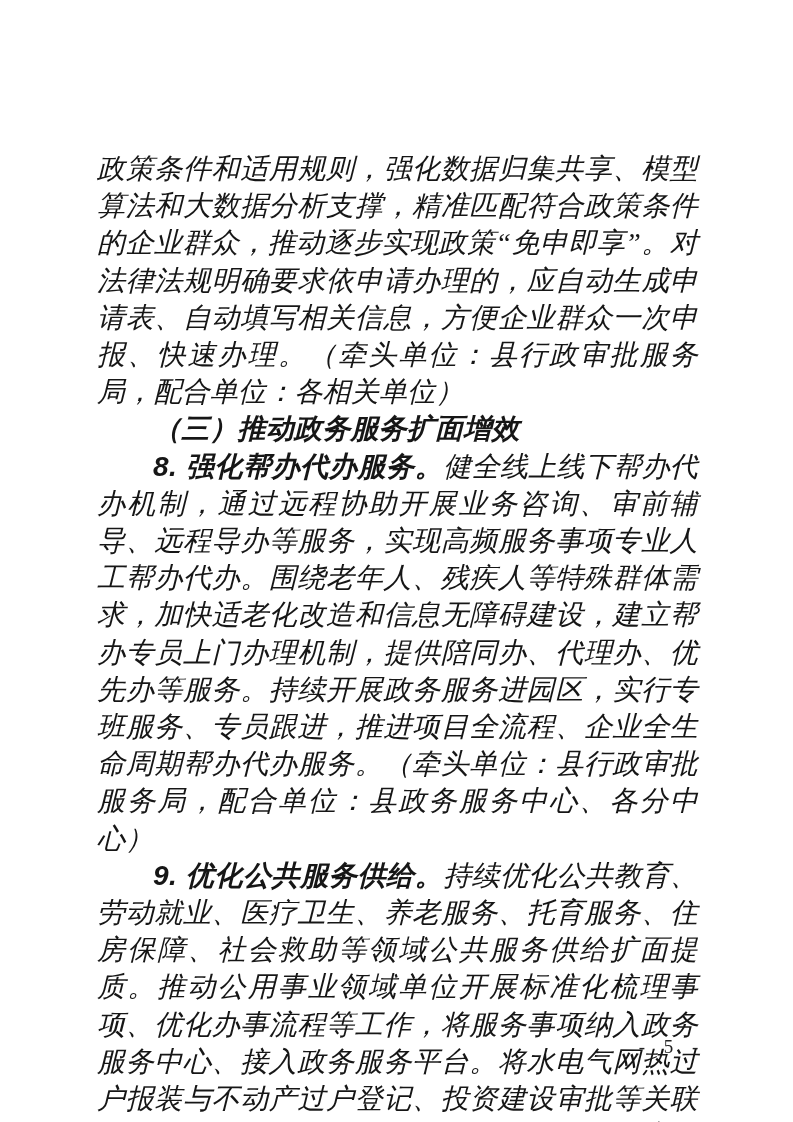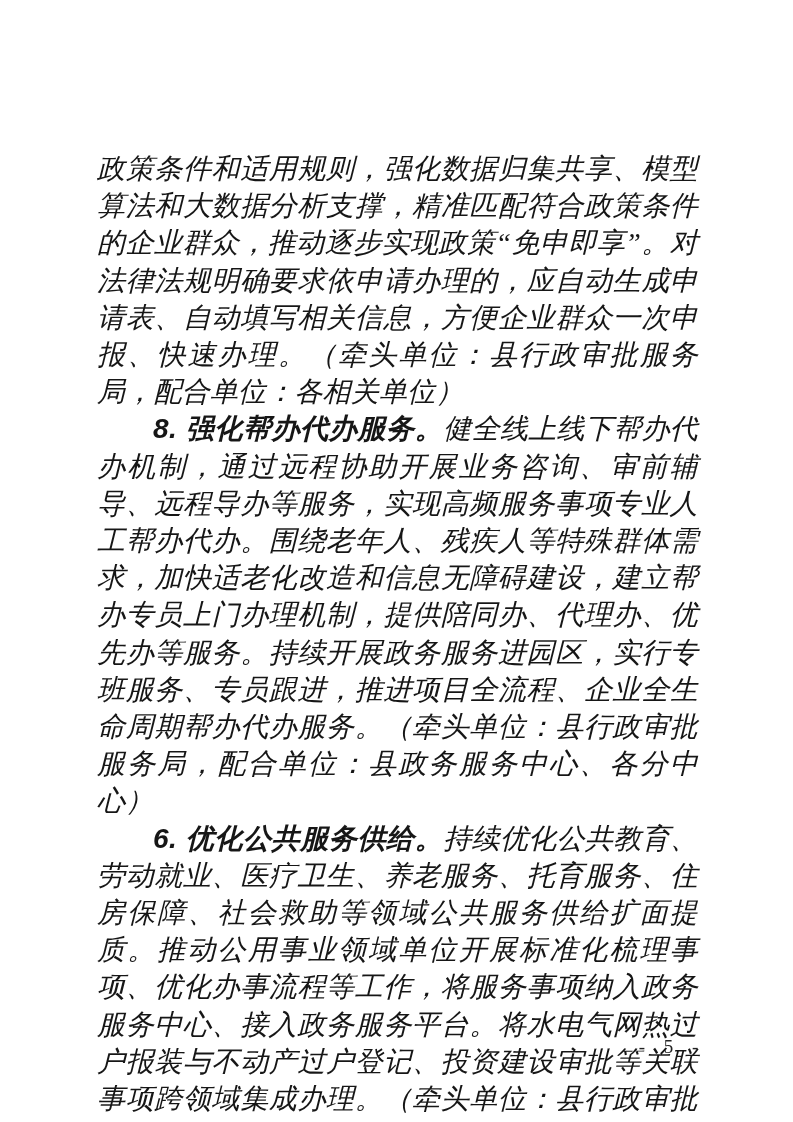--- a/index.html
+++ b/index.html
@@ -58,23 +58,24 @@
 </style>
 </head>
 <body>
 
 <div class="page">
 
   <div class="content">
 
     <p class="para"><span>政策条件和适用规则，强化数据归集共享、模型算法和大数据分析支撑，精准匹配符合政策条件的企业群众，推动逐步实现政策“免申即享”。对法律法规明确要求依申请办理的，应自动生成申请表、自动填写相关信息，方便企业群众一次申报、快速办理。（牵头单位：县行政审批服务局，配合单位：各相关单位）</span></p>
 
+    <p class="para indent section-heading"><span>（三）推动政务服务扩面增效</span></p>
 
     <p class="para indent"><span class="lead">8. 强化帮办代办服务。</span><span>健全线上线下帮办代办机制，通过远程协助开展业务咨询、审前辅导、远程导办等服务，实现高频服务事项专业人工帮办代办。围绕老年人、残疾人等特殊群体需求，加快适老化改造和信息无障碍建设，建立帮办专员上门办理机制，提供陪同办、代理办、优先办等服务。持续开展政务服务进园区，实行专班服务、专员跟进，推进项目全流程、企业全生命周期帮办代办服务。（牵头单位：县行政审批服务局，配合单位：县政务服务中心、各分中心）</span></p>
 
-    <p class="para indent"><span class="lead">6. 优化公共服务供给。</span><span>持续优化公共教育、劳动就业、医疗卫生、养老服务、托育服务、住房保障、社会救助等领域公共服务供给扩面提质。推动公用事业领域单位开展标准化梳理事项、优化办事流程等工作，将服务事项纳入政务服务中心、接入政务服务平台。将水电气网热过户报装与不动产过户登记、投资建设审批等关联事项跨领域集成办理。（牵头单位：县行政审批服务局，配合单位：涉及公共服务的单位）</span></p>
+    <p class="para indent"><span class="lead">9. 优化公共服务供给。</span><span>持续优化公共教育、劳动就业、医疗卫生、养老服务、托育服务、住房保障、社会救助等领域公共服务供给扩面提质。推动公用事业领域单位开展标准化梳理事项、优化办事流程等工作，将服务事项纳入政务服务中心、接入政务服务平台。将水电气网热过户报装与不动产过户登记、投资建设审批等关联事项跨领域集成办理。（牵头单位：县行政审批服务局，配合单位：涉及公共服务的单位）</span></p>
 
 
   </div>
 
   <div class="page-number">- 5 -</div>
 
 </div>
 
 </body></html>

